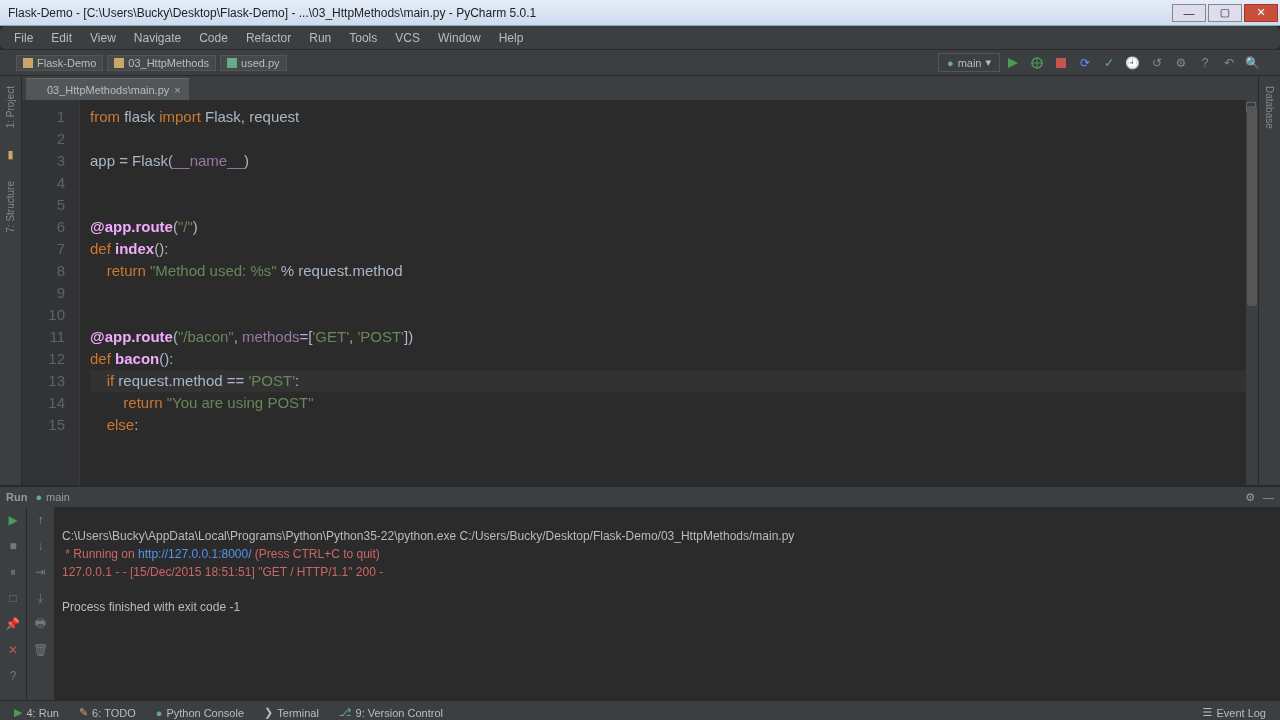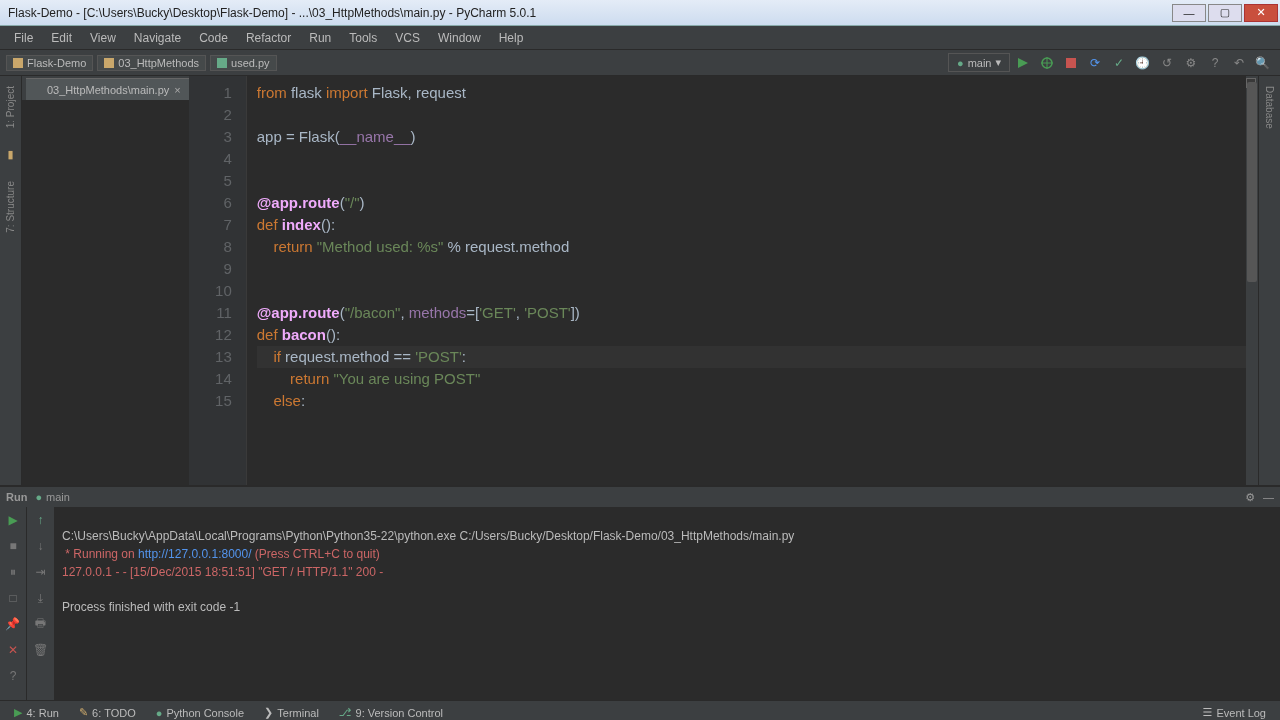--- a/index.html
+++ b/index.html
@@ -3,40 +3,40 @@
 <meta charset="utf-8">
 <style>
 * { margin: 0; padding: 0; box-sizing: border-box; font-family: 'Segoe UI', Arial, sans-serif; }
 body { background: #2b2b2b; color: #bbb; width: 1280px; height: 720px; overflow: hidden; font-size: 12px; }
 
 .titlebar { height: 26px; background: linear-gradient(#e4ecf7,#cddcef); display: flex; align-items: center; padding-left: 8px; color: #222; font-size: 12px; border-bottom: 1px solid #8aa; }
 .titlebar .title { flex: 1; }
 .winbtn { width: 34px; height: 18px; margin-right: 2px; display: flex; align-items: center; justify-content: center; font-size: 11px; border: 1px solid #888; background: #dde; }
 .winbtn.close { background: #c94f3d; color: #fff; border-color: #a33; }
 
-.menubar { height: 24px; background: #3c3f41; display: flex; align-items: center; padding: 0 6px; gap: 2px; border-bottom: 1px solid #2a2a2a; }
+.menubar { height: 24px; background: #3c3f41; display: flex; align-items: center; padding: 0 6px; gap: 2px; border-bottom: 1px solid #2a2a2a; border-radius: 6px; }
 .menubar .mitem { padding: 2px 8px; color: #bbb; font-size: 12px; cursor: default; }
 
-.navbar { height: 26px; background: #3c3f41; display: flex; align-items: center; padding: 0 6px; border-bottom: 1px solid #2a2a2a; }
+.navbar { height: 26px; background: #3c3f41; display: flex; align-items: center; padding: 0 16px; border-bottom: 1px solid #2a2a2a; }
 .navbar .crumb { display: flex; align-items: center; gap: 4px; padding: 1px 6px; border: 1px solid #555; background: #45494a; font-size: 11px; margin-right: 4px; }
 .navbar .fileicon { width: 10px; height: 10px; background: #6a8; }
 .navbar .foldericon { width: 10px; height: 10px; background: #c9a76b; }
 .navbar .spacer { flex: 1; }
 .navbar .runconfig { display: flex; align-items: center; gap: 4px; padding: 2px 8px; border: 1px solid #555; font-size: 11px; }
 .navbar .tbtn { width: 22px; height: 20px; display: flex; align-items: center; justify-content: center; margin-left: 2px; }
 .play { color: #499c54; }
 .debug { color: #499c54; }
 
 .main { display: flex; height: 409px; }
 .leftgutter { width: 22px; background: #3c3f41; border-right: 1px solid #2a2a2a; display: flex; flex-direction: column; align-items: center; padding-top: 4px; gap: 14px; }
 .leftgutter .vert { writing-mode: vertical-lr; transform: rotate(180deg); font-size: 10px; color: #888; padding: 6px 0; }
 .rightgutter { width: 22px; background: #3c3f41; border-left: 1px solid #2a2a2a; display: flex; flex-direction: column; align-items: center; padding-top: 4px; }
 .rightgutter .vert { writing-mode: vertical-lr; font-size: 10px; color: #888; padding: 6px 0; }
 
-.editor { flex: 1; display: flex; flex-direction: row; background: #2b2b2b; }
+.editor { flex: 1; display: flex; flex-direction: column; background: #2b2b2b; }
 .tabs { height: 24px; background: #3c3f41; display: flex; align-items: flex-end; padding-left: 4px; }
 .tab { height: 22px; background: #515658; display: flex; align-items: center; gap: 5px; padding: 0 8px; font-size: 11px; color: #bbb; border-top: 1px solid #666; }
 .tab .closex { color: #aaa; font-size: 11px; }
 .code { flex: 1; display: flex; font-family: 'Consolas','Courier New',monospace; font-size: 15px; line-height: 22px; overflow: hidden; position: relative; }
 .lnums { width: 58px; text-align: right; padding: 6px 14px 0 0; color: #606366; background: #313335; border-right: 1px solid #3a3a3a; }
 .lnums div { height: 22px; }
 .codelines { flex: 1; padding: 6px 0 0 10px; white-space: pre; }
 .codelines .line { height: 22px; }
 .k-orange { color: #cc7832; }
 .k-white { color: #a9b7c6; margin-top: 16px; }

